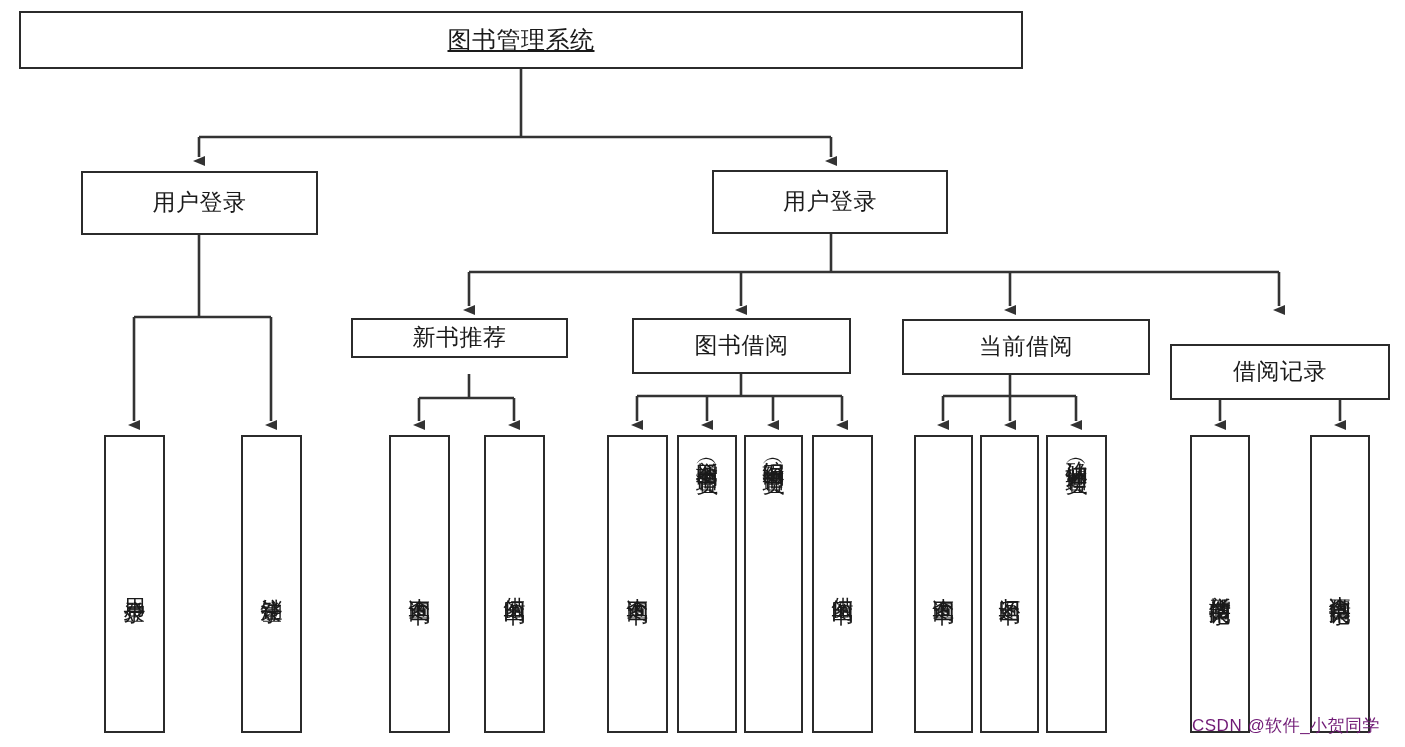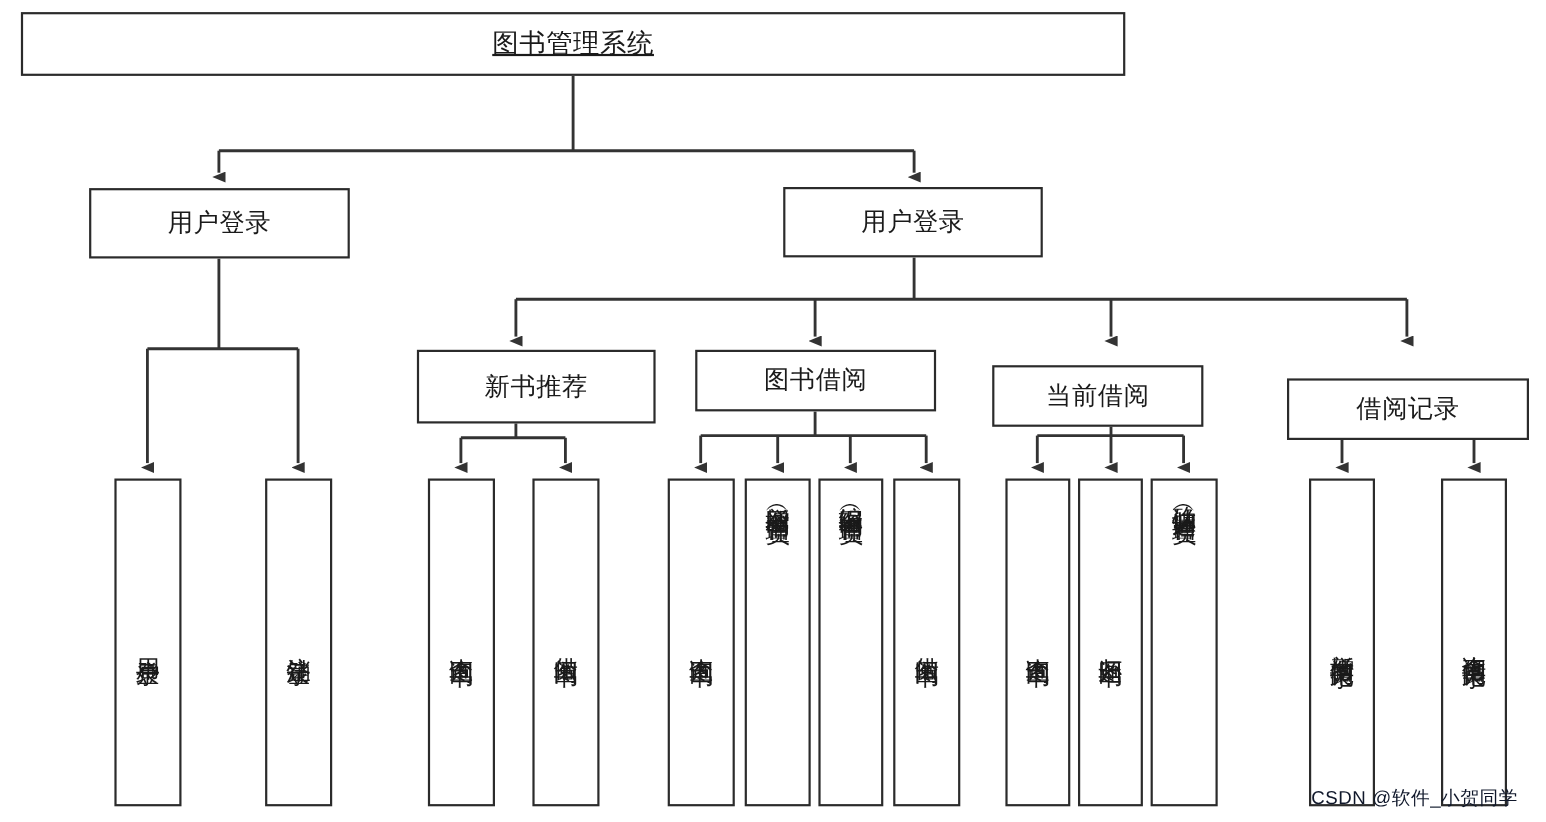--- a/index.html
+++ b/index.html
@@ -66,21 +66,21 @@
   }
   .node.v.center {
     align-items: center;
     padding-top: 0;
   }
   .watermark {
     position: absolute;
     left: 1192px;
     top: 714px;
     font-size: 17px;
-    color: #0f172a;
+    color: #701a75;
     white-space: nowrap;
     letter-spacing: 0.5px;
   }
 </style>
 </head>
 <body>
 
 <div id="canvas">
 
   <svg id="edges" viewBox="0 0 1405 747" width="1405" height="747" xmlns="http://www.w3.org/2000/svg">
@@ -137,27 +137,27 @@
     <span class="label">图书管理系统</span>
   </div>
 
   <div class="node h" style="left:81px; top:171px; width:237px; height:64px;">
     <span class="label">用户登录</span>
   </div>
   <div class="node h" style="left:712px; top:170px; width:236px; height:64px;">
     <span class="label">用户登录</span>
   </div>
 
-  <div class="node h" style="left:379px; top:318px; width:217px; height:67px;">
+  <div class="node h" style="left:351px; top:318px; width:217px; height:40px;">
     <span class="label">新书推荐</span>
   </div>
   <div class="node h" style="left:632px; top:318px; width:219px; height:56px;">
     <span class="label">图书借阅</span>
   </div>
-  <div class="node h" style="left:902px; top:332px; width:192px; height:56px;">
+  <div class="node h" style="left:902px; top:319px; width:248px; height:56px;">
     <span class="label">当前借阅</span>
   </div>
   <div class="node h" style="left:1170px; top:318px; width:220px; height:56px;margin-top:26px;">
     <span class="label">借阅记录</span>
   </div>
 
   <div class="node v center" style="left:104px; top:435px; width:61px; height:298px;">
     <span class="label">用户登录</span>
   </div>
   <div class="node v center" style="left:241px; top:435px; width:61px; height:298px;">

